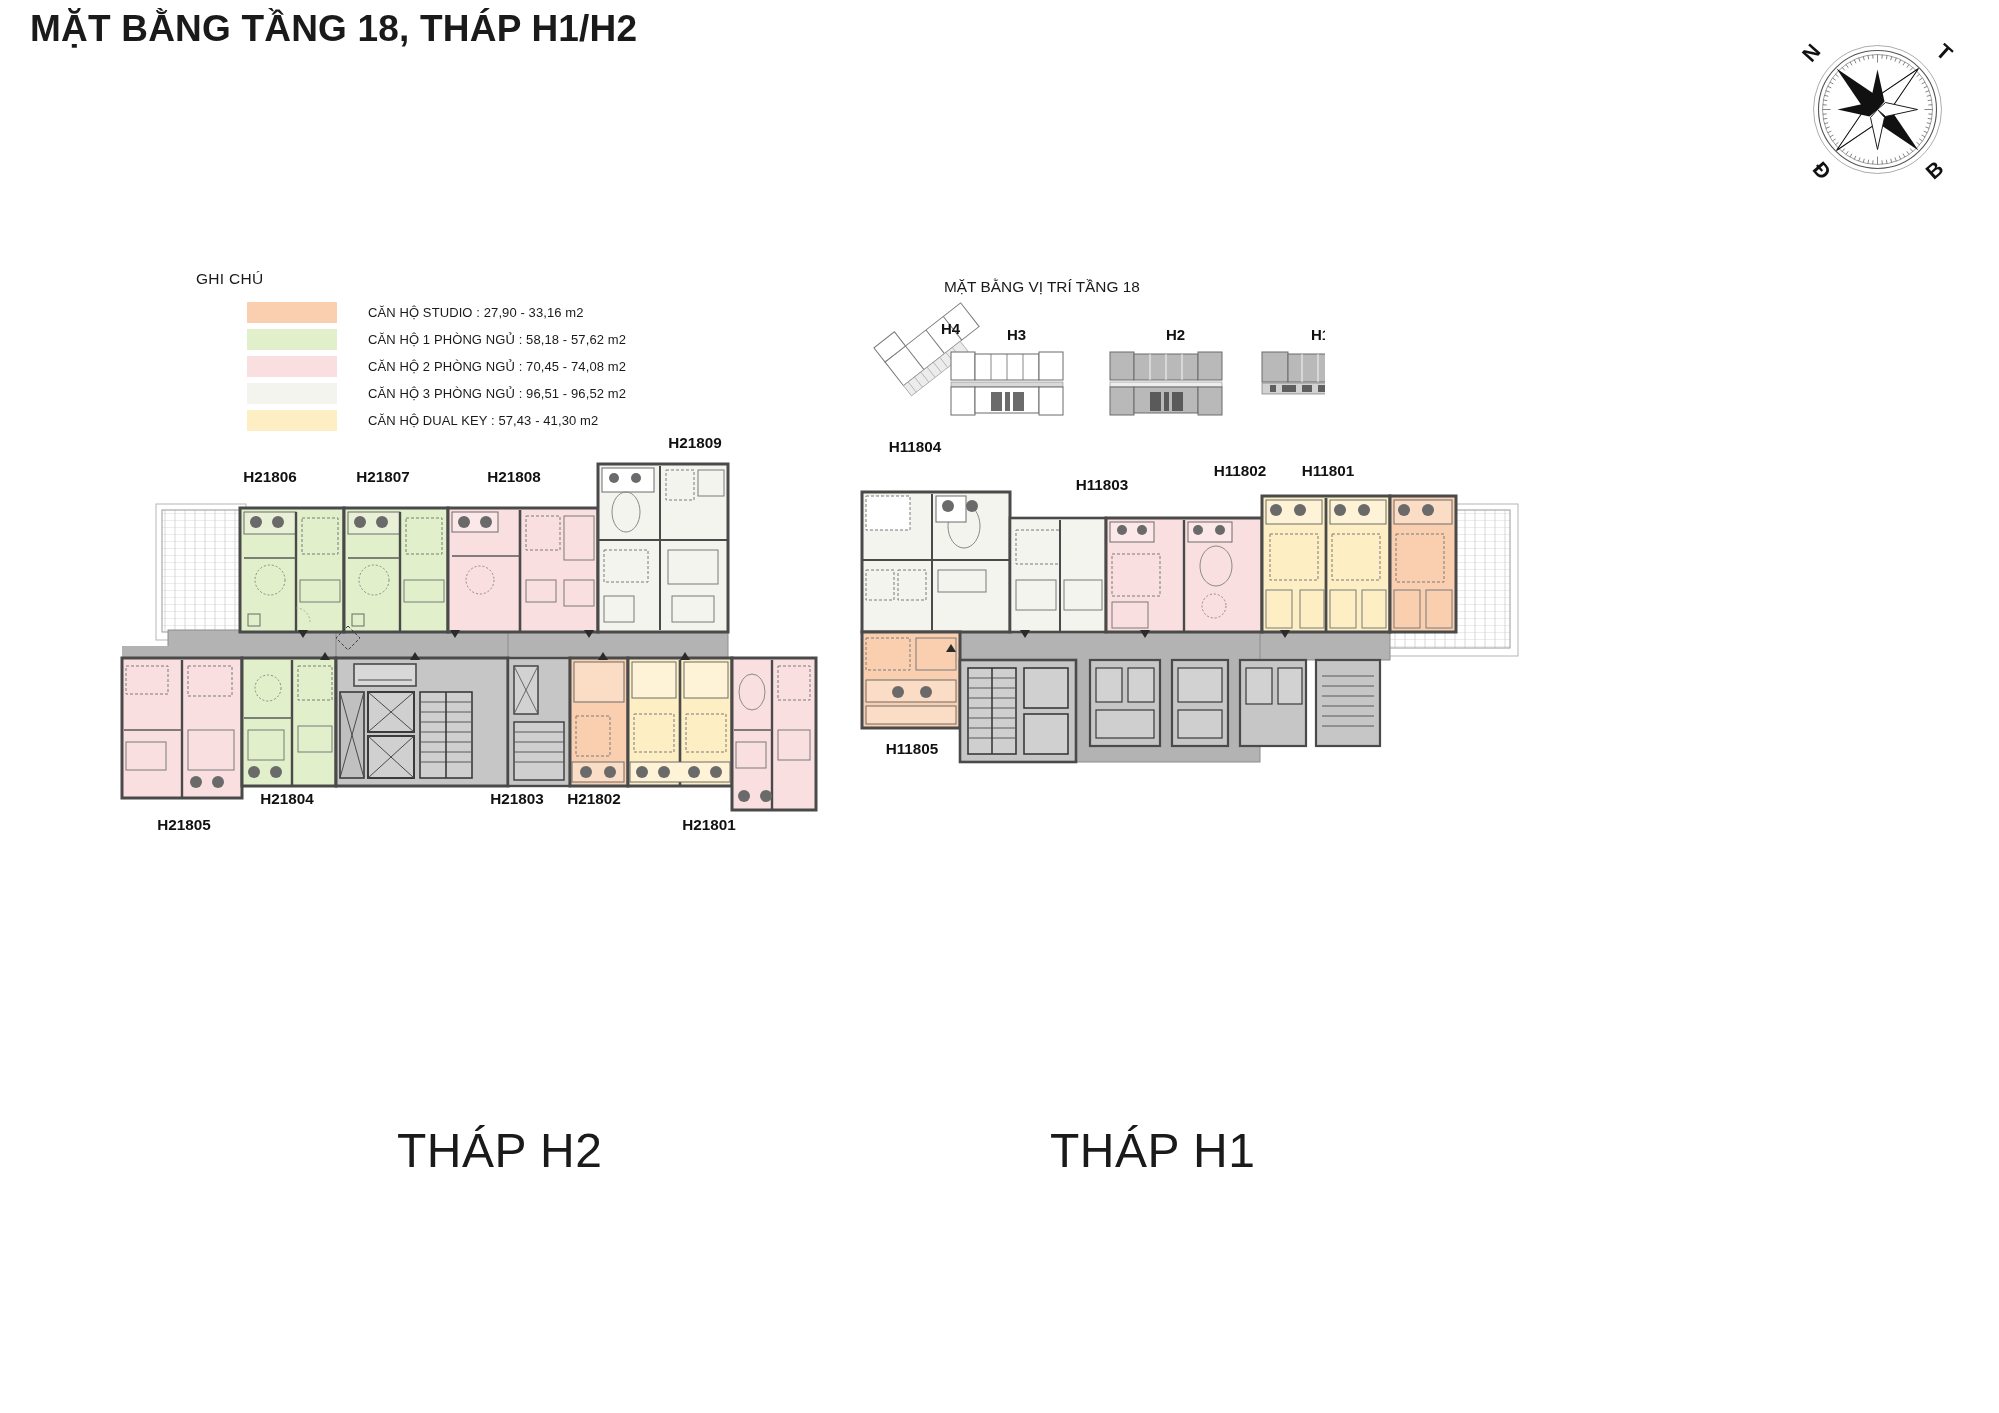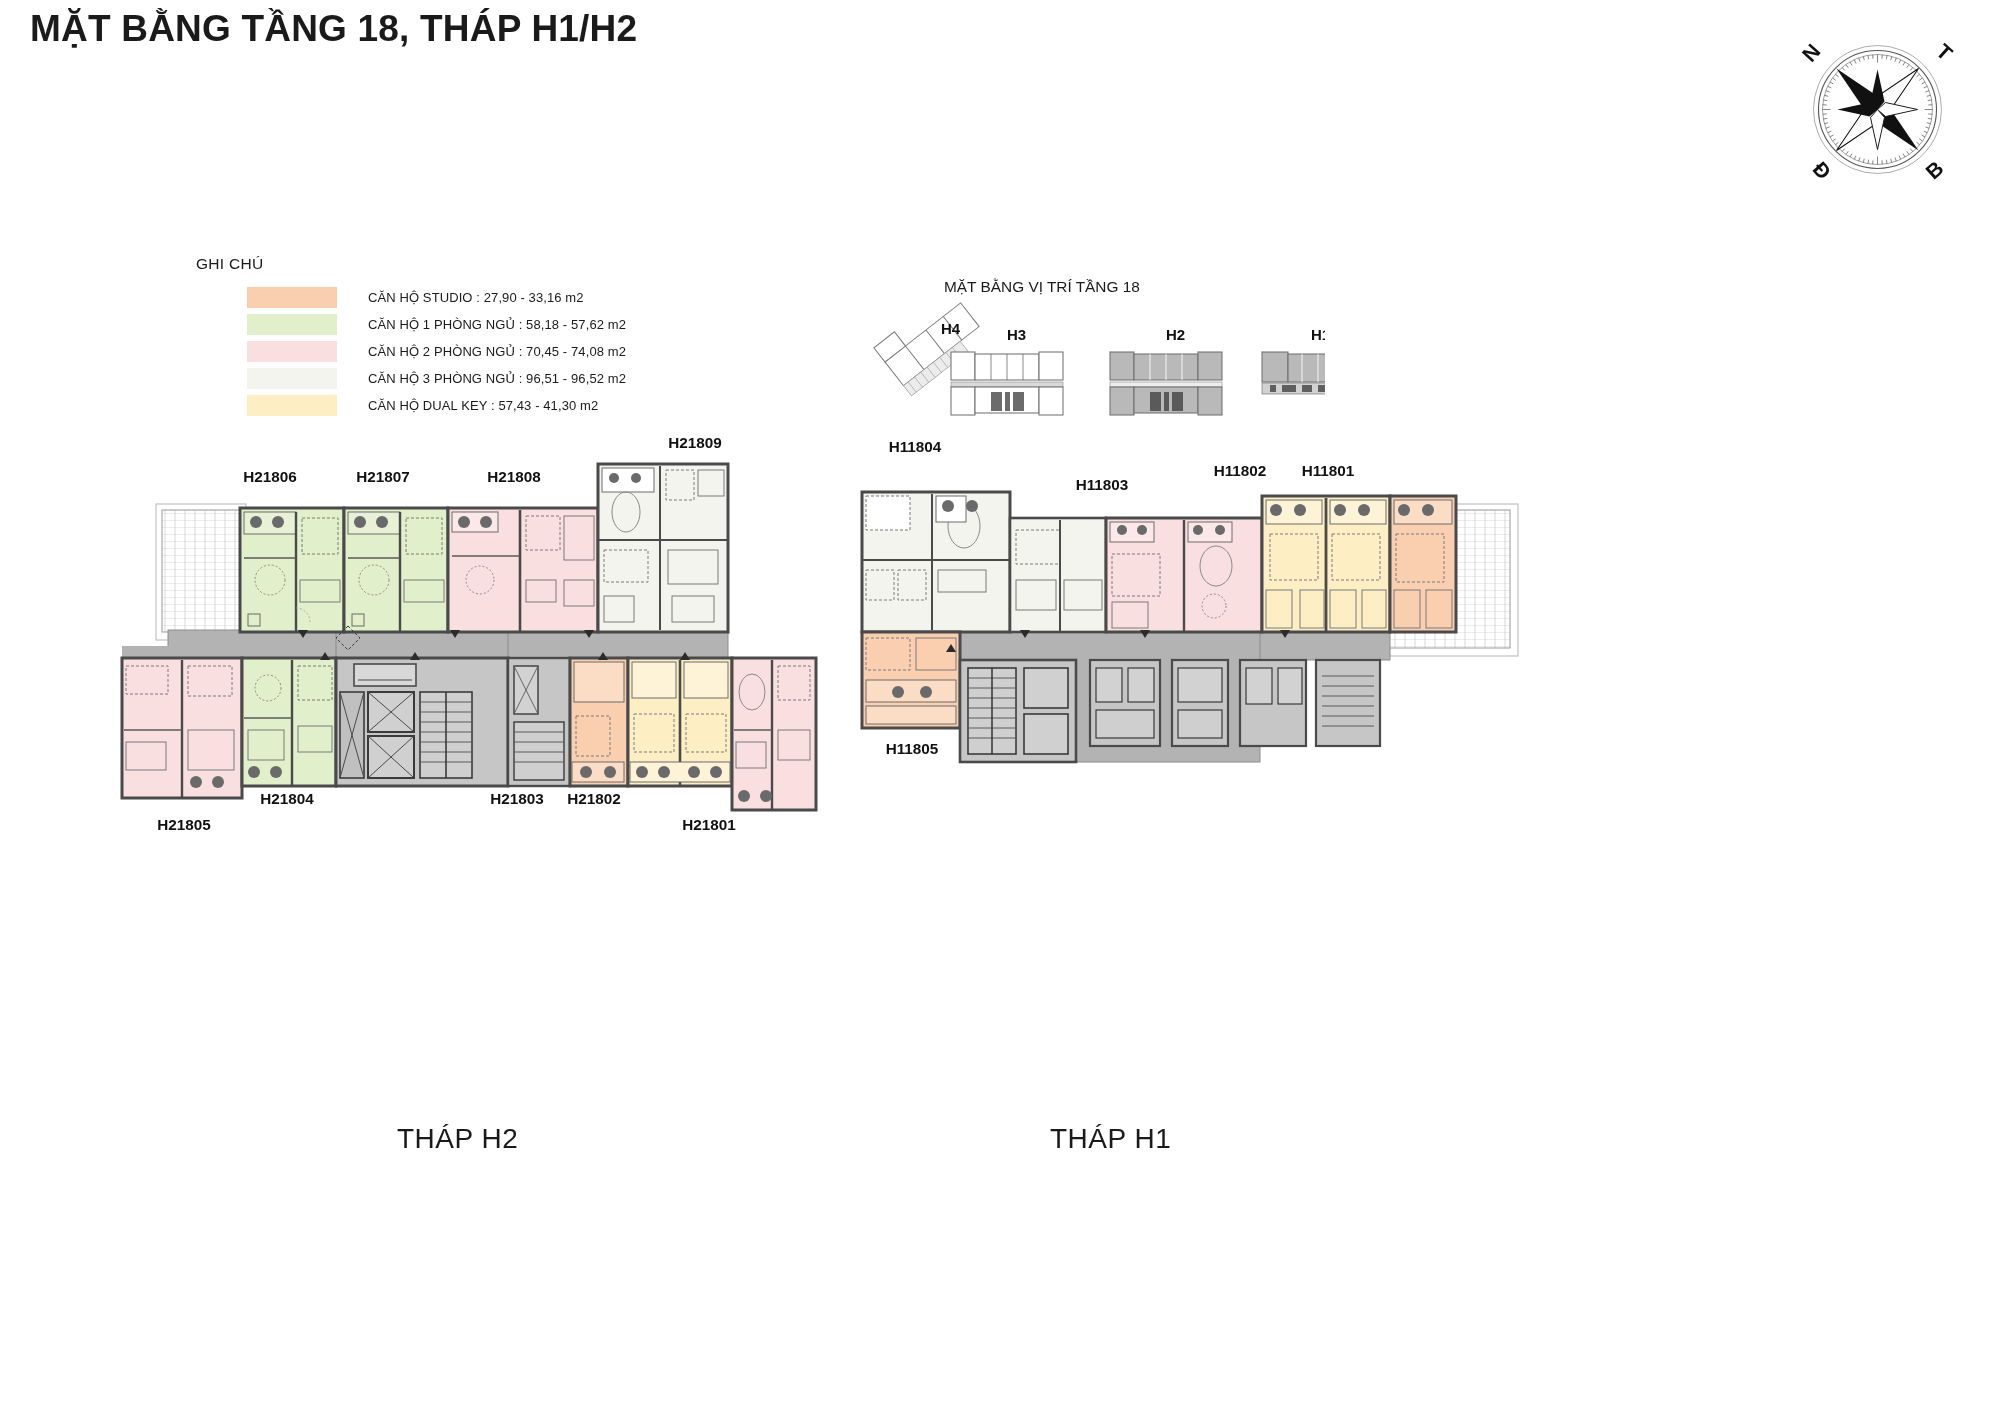--- a/index.html
+++ b/index.html
@@ -8,42 +8,42 @@
        overflow:hidden;}
 
   
   #page-title{position:absolute;left:30px;top:8px;font-size:37px;font-weight:700;
               letter-spacing:.2px;white-space:nowrap;}
 
   
   #compass{position:absolute;left:1790px;top:22px;width:175px;height:175px;}
 
   
-  #legend{position:absolute;left:196px;top:255px;}
+  #legend{position:absolute;left:196px;top:270px;}
   #legend-title{font-size:15.5px;letter-spacing:.3px;margin-bottom:11px;}
   .legend-row{display:flex;align-items:center;height:26px;margin-bottom:1px;}
   .legend-swatch{width:90px;height:21px;margin-left:51px;margin-right:31px;
                  display:block;border:0;}
   .legend-label{font-size:13px;letter-spacing:.1px;white-space:nowrap;}
 
   
   #keyplan{position:absolute;left:845px;top:270px;width:480px;height:150px;margin-top:14px;}
   #keyplan-title{position:absolute;left:99px;top:-6px;font-size:15.4px;white-space:nowrap;}
 
   
   #plans{position:absolute;left:0;top:430px;width:1999px;height:680px;}
   .plan-svg{position:absolute;top:0;}
   #plan-h2{left:120px;}
   #plan-h1{left:840px;}
 
   .unit-label{font-size:15.3px;font-weight:700;fill:#111;
               font-family:"Liberation Sans",sans-serif;}
 
   
-  .tower-caption{position:absolute;top:1123px;font-size:28px;font-weight:400;
+  .tower-caption{position:absolute;top:1123px;font-size:48px;font-weight:400;
                  letter-spacing:.5px;}
   #caption-h2{left:397px;}
   #caption-h1{left:1050px;}
 </style>
 </head>
 <body>
 
 <div id="page-title">MẶT BẰNG TẦNG 18, THÁP H1/H2</div>
 
 <div id="compass">

